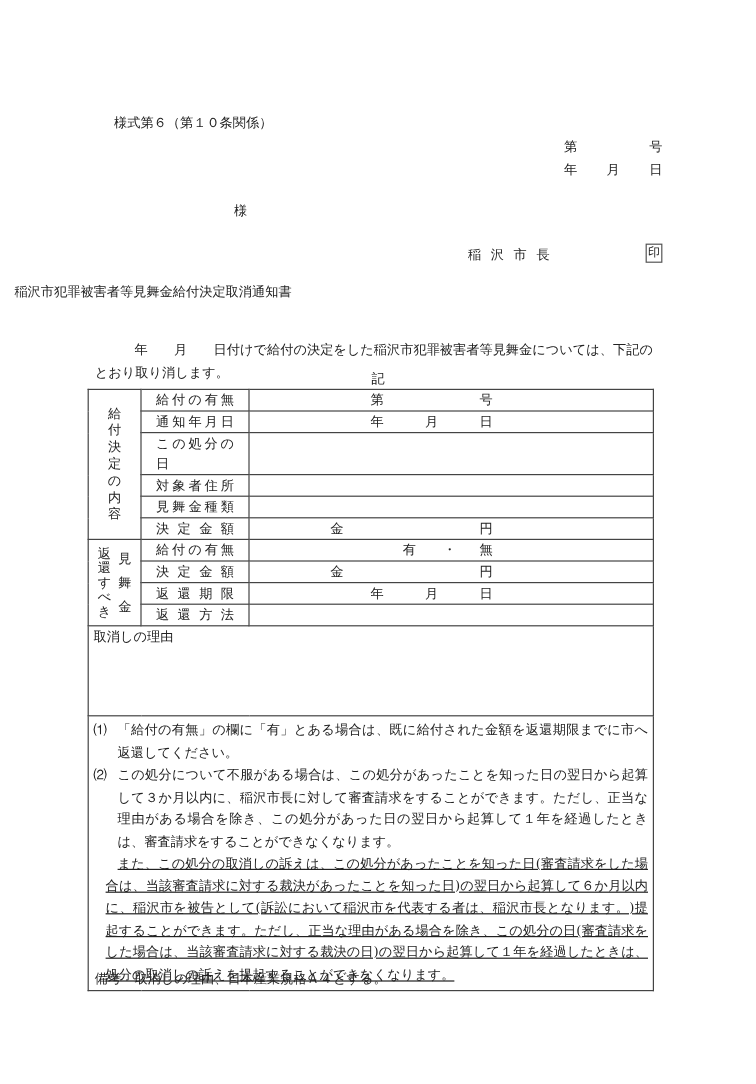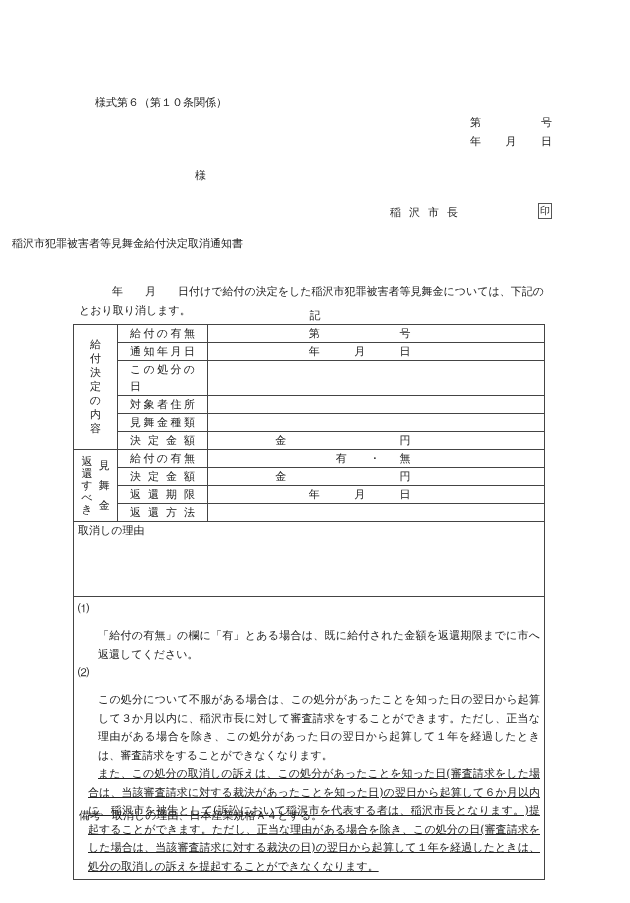--- a/index.html
+++ b/index.html
@@ -24,21 +24,21 @@
     .group-label { width: 43px; text-align: center; vertical-align: middle; }
     .vert { display: inline-block; line-height: 14px; text-align: center; }
     .vert span { display: block; }
     .group2 { display: flex; justify-content: center; gap: 6px; }
     .field-label { width: 90px; text-align: justify; text-align-last: justify; padding: 0 12px !important; box-sizing: border-box; }
     .field-val { position: relative; }
     .reason-cell { height: 74px !important; vertical-align: top; padding: 0 4px !important; }
     .notes-cell { vertical-align: top; padding: 3px 4px !important; font-size: 9.5px; line-height: 18.5px !important; }
     .note { display: flex; }
     .note .num { width: 20px; flex: none; }
-    .note .txt { flex: 1; white-space: normal; text-align: justify; margin-top: 27px; }
+    .note .txt { flex: 1; white-space: normal; text-align: justify; }
     .note-para { padding-left: 10px; text-indent: 10px; white-space: normal; text-align: justify; text-decoration: underline; }
     .remarks { left: 79px; top: 808px; font-size: 11px; }
   </style>
 </head>
 <body>
 
 <div class="abs form-no">様式第６（第１０条関係）</div>
 
 <div class="abs hdr-no">
   <span>第</span>

